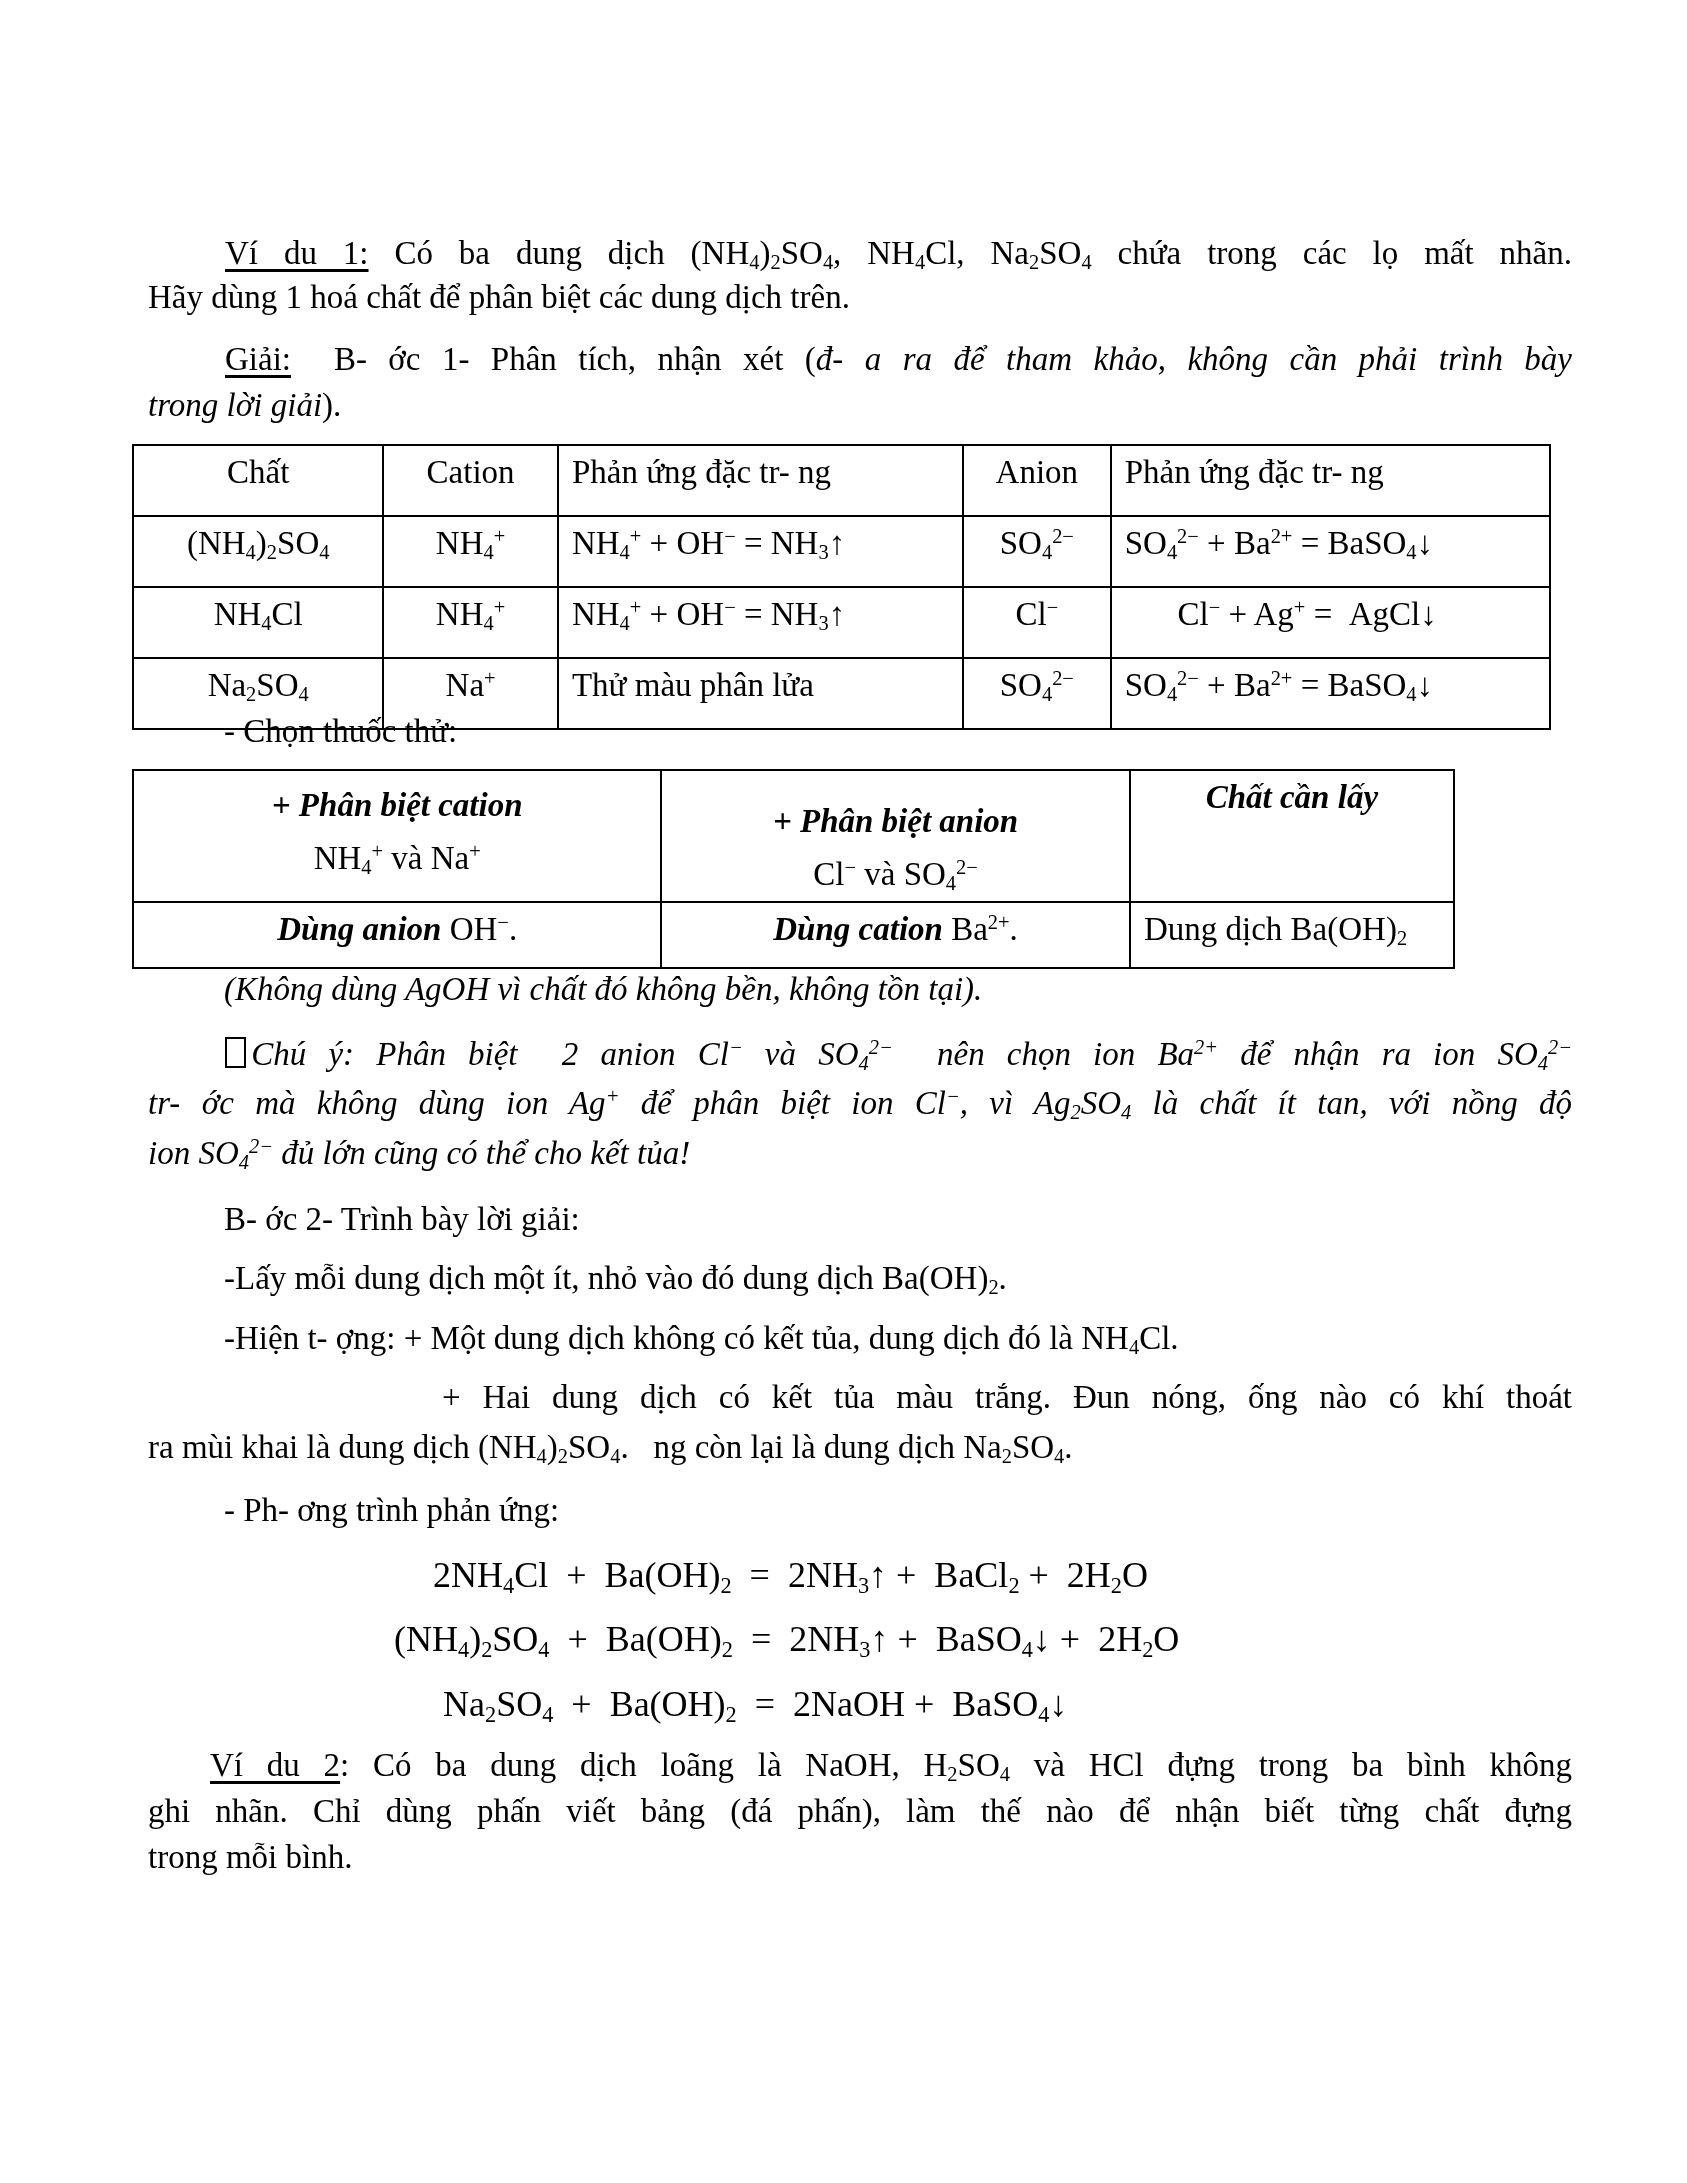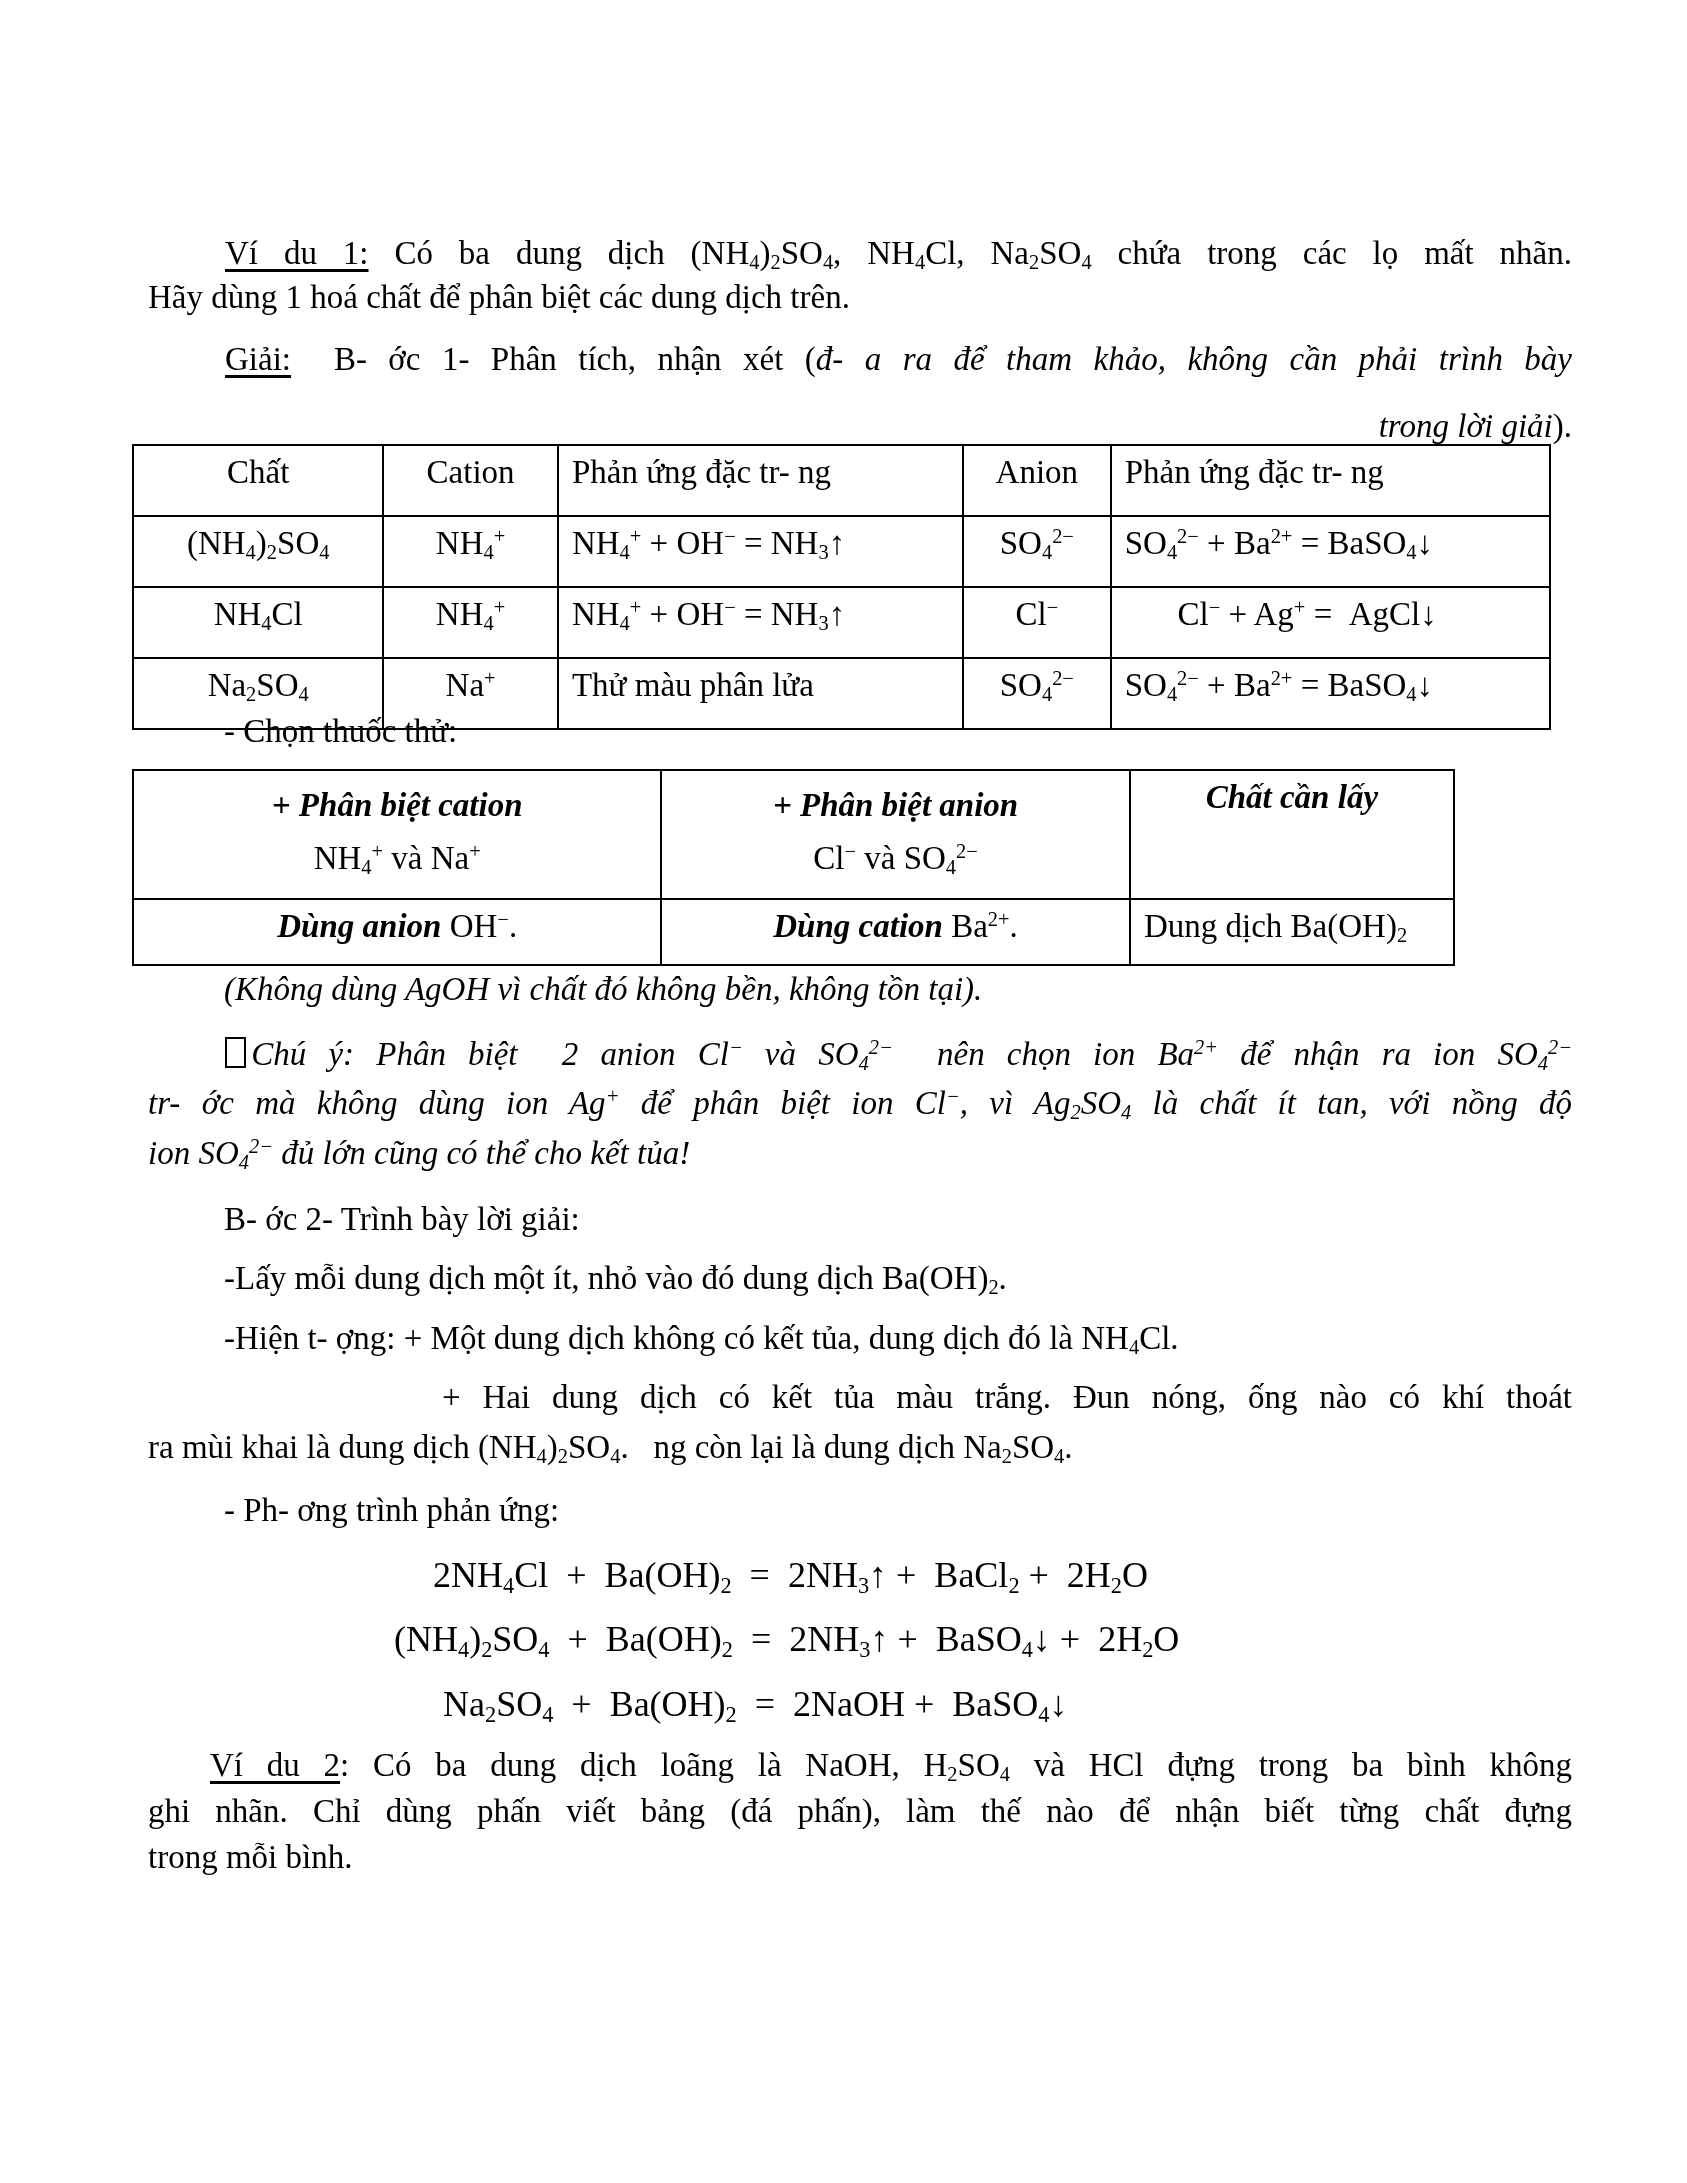--- a/index.html
+++ b/index.html
@@ -18,21 +18,21 @@
   .bi { font-weight:bold; font-style:italic; }
   .eq { position:absolute; white-space:nowrap; font-size:36px; line-height:1; }
 </style>
 </head>
 <body>
 
 <div class="just" style="top:237px; text-align:justify; text-align-last:justify; padding-left:77px; box-sizing:border-box;"><span class="ul">Ví du 1:</span> Có ba dung dịch (NH<sub>4</sub>)<sub>2</sub>SO<sub>4</sub>, NH<sub>4</sub>Cl, Na<sub>2</sub>SO<sub>4</sub> chứa trong các lọ mất nhãn.</div>
 <div class="just" style="top:281px;">Hãy dùng 1 hoá chất để phân biệt các dung dịch trên.</div>
 
 <div class="just" style="top:343px; text-align:justify; text-align-last:justify; padding-left:77px; box-sizing:border-box;"><span class="ul">Giải:</span>&nbsp; <span>B- ớc 1- Phân tích, nhận xét (</span><i>đ- a ra để tham khảo, không cần phải trình bày</i></div>
-<div class="just" style="top:410px;text-align:right;"><i>trong lời giải</i><span>).</span></div>
+<div class="just" style="top:389px;"><i>trong lời giải</i><span>).</span></div>
 
 <table class="t1" style="left:132px; top:444px; width:1419px;">
   <tbody>
       <tr>
     <td class="c" style="width:222px;">Chất</td>
     <td class="c" style="width:146px;">Cation</td>
     <td style="width:377px;">Phản ứng đặc tr- ng</td>
     <td class="c" style="width:119px;">Anion</td>
     <td>Phản ứng đặc tr- ng</td>
   </tr>
@@ -62,21 +62,21 @@
 
 <div class="abs" style="left:224px; top:715px;">- Chọn thuốc thử:</div>
 
 <table style="left:132px; top:769px; width:1323px;">
   <tbody>
       <tr>
     <td class="c" style="width:500px; height:119px; padding-top:8px; line-height:1.6;">
       <div class="bi">+ Phân biệt cation</div>
       <div>NH<sub>4</sub><sup>+</sup> và Na<sup>+</sup></div>
     </td>
-    <td class="c" style="width:440px; padding-top:8px; line-height:1.6;">
+    <td class="c" style="width:440px; padding-top:24px; line-height:1.6;">
       <div class="bi">+ Phân biệt anion</div>
       <div>Cl<sup>−</sup> và SO<sub>4</sub><sup>2−</sup></div>
     </td>
     <td class="c" style="padding-top:8px;">
       <div class="bi">Chất cần lấy</div>
     </td>
   </tr>
   <tr>
     <td class="c" style="height:56px; padding-top:8px;"><span class="bi">Dùng anion</span> OH<sup>−</sup>.</td>
     <td class="c" style="padding-top:8px;"><span class="bi">Dùng cation</span> Ba<sup>2+</sup>.</td>

